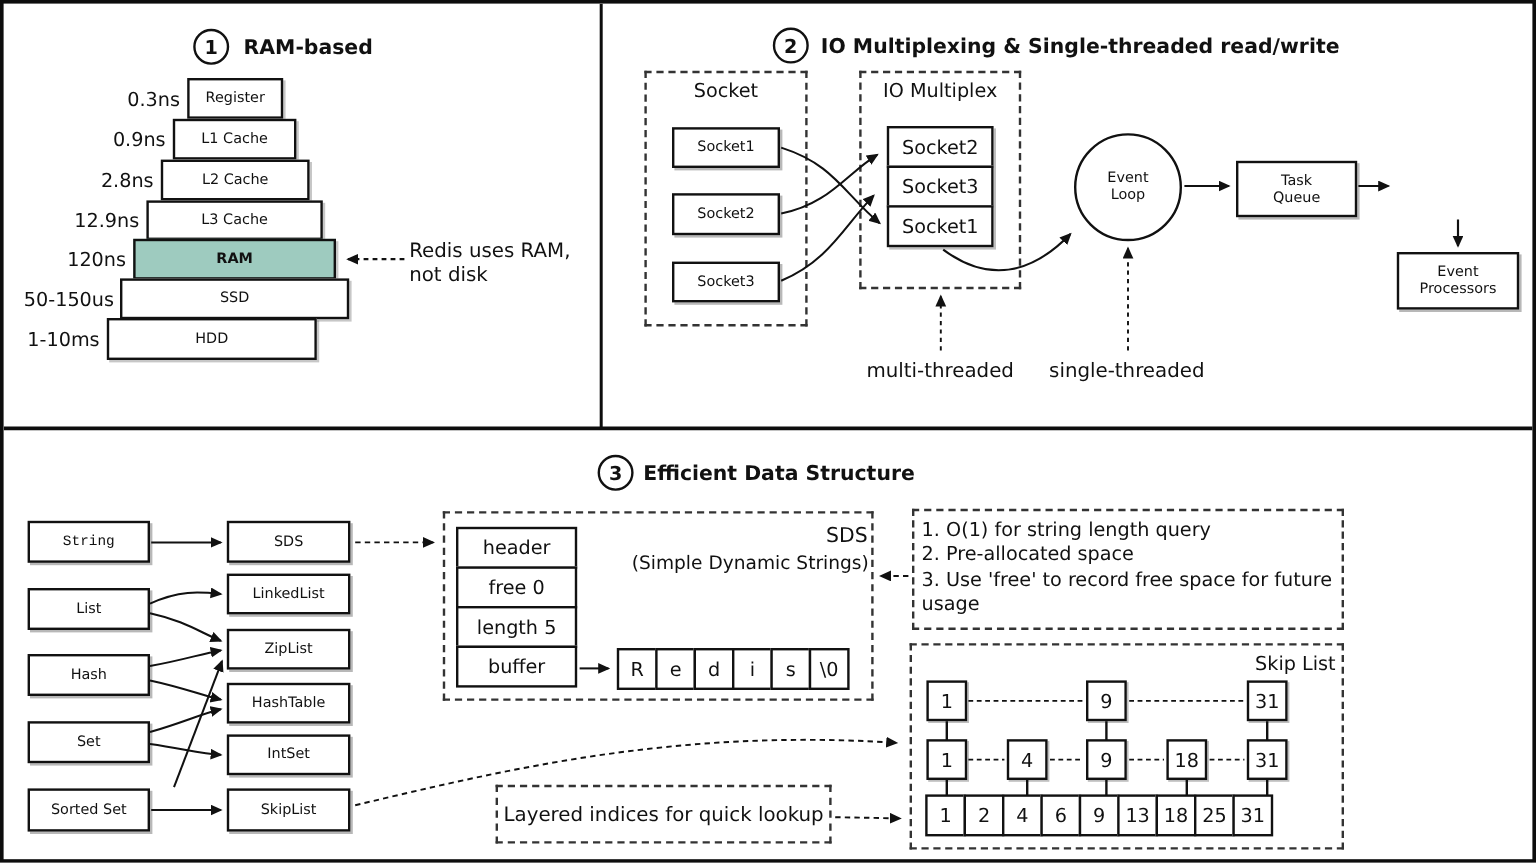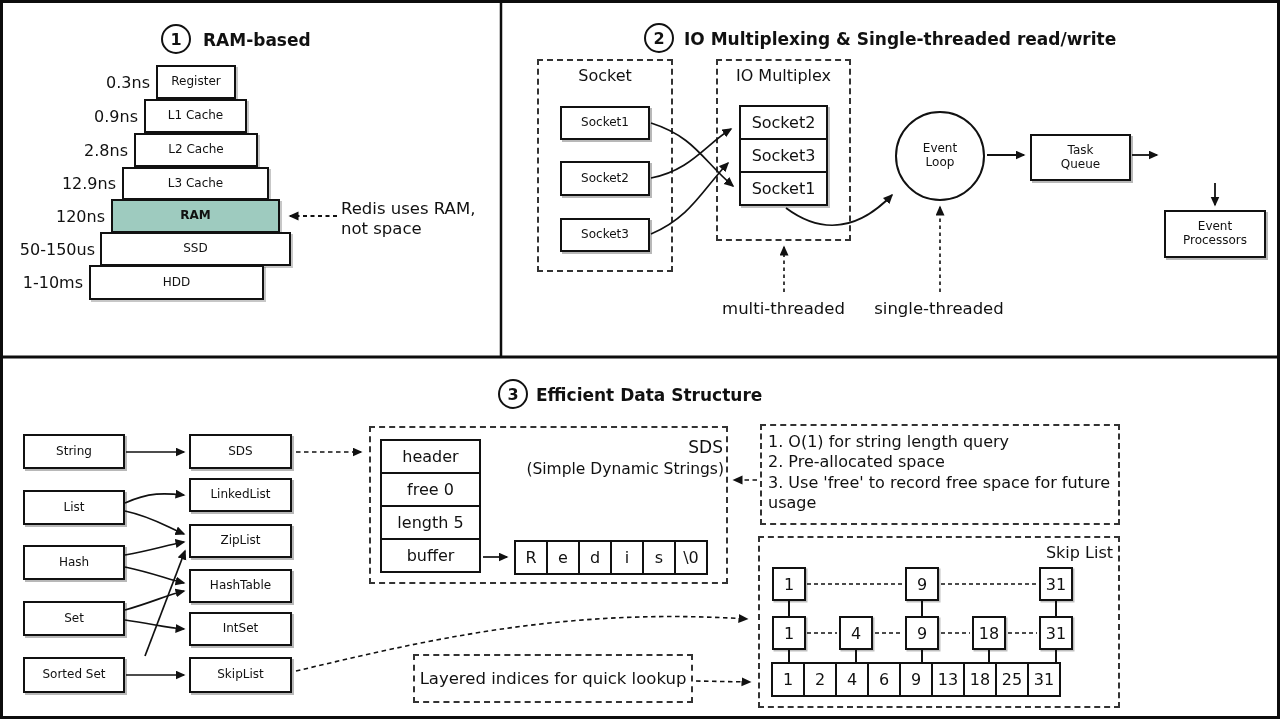--- a/index.html
+++ b/index.html
@@ -139,21 +139,21 @@
   <div class="timelbl" style="left:10px;top:196px;width:92px;height:34px;">120ns</div>
   <div class="box flat" style="left:108px;top:196px;width:169px;height:34px;background:#9ecbbf;font-weight:bold;">RAM</div>
 
   <div class="timelbl" style="left:10px;top:229px;width:82px;height:34px;">50-150us</div>
   <div class="box flat" style="left:97px;top:229px;width:191px;height:34px;">SSD</div>
 
   <div class="timelbl" style="left:10px;top:262px;width:70px;height:35px;">1-10ms</div>
   <div class="box flat" style="left:86px;top:262px;width:175px;height:35px;">HDD</div>
 
   <div class="lbl" style="left:338px;top:196px;font-size:16.5px;">Redis uses RAM,</div>
-  <div class="lbl" style="left:338px;top:216px;font-size:16.5px;">not space</div>
+  <div class="lbl" style="left:338px;top:216px;font-size:16.5px;">not disk</div>
 
   <div class="numcircle" style="left:641px;top:20px;">2</div>
   <div class="title" style="left:681px;top:26px;">IO Multiplexing &amp; Single-threaded read/write</div>
 
   <div class="dashedbox" style="left:534px;top:56px;width:136px;height:213px;"></div>
   <div class="lbl" style="left:534px;top:63px;width:136px;text-align:center;">Socket</div>
   <div class="box" style="left:557px;top:103px;width:90px;height:34px;">Socket1</div>
   <div class="box" style="left:557px;top:158px;width:90px;height:35px;">Socket2</div>
   <div class="box" style="left:557px;top:215px;width:90px;height:34px;">Socket3</div>
 
@@ -174,21 +174,21 @@
   <div class="box" style="left:1161px;top:207px;width:102px;height:48px;">
     <span class="inner" style="width:95px;">Event Processors</span>
   </div>
 
   <div class="lbl" style="left:710px;top:296px;width:141px;text-align:center;font-size:16.5px;">multi-threaded</div>
   <div class="lbl" style="left:865px;top:296px;width:142px;text-align:center;font-size:16.5px;">single-threaded</div>
 
   <div class="numcircle" style="left:495px;top:376px;">3</div>
   <div class="title" style="left:533px;top:382px;">Efficient Data Structure</div>
 
-  <div class="box" style="left:20px;top:431px;width:102px;height:35px;">String</div>
+  <div class="box" style="left:20px;top:431px;width:102px;height:35px;font-family:Liberation Mono, monospace;">String</div>
   <div class="box" style="left:20px;top:487px;width:102px;height:35px;">List</div>
   <div class="box" style="left:20px;top:542px;width:102px;height:35px;">Hash</div>
   <div class="box" style="left:20px;top:598px;width:102px;height:35px;">Set</div>
   <div class="box" style="left:20px;top:654px;width:102px;height:36px;">Sorted Set</div>
 
   <div class="box" style="left:186px;top:431px;width:103px;height:35px;">SDS</div>
   <div class="box" style="left:186px;top:475px;width:103px;height:34px;">LinkedList</div>
   <div class="box" style="left:186px;top:521px;width:103px;height:34px;">ZipList</div>
   <div class="box" style="left:186px;top:566px;width:103px;height:34px;">HashTable</div>
   <div class="box" style="left:186px;top:609px;width:103px;height:34px;">IntSet</div>

